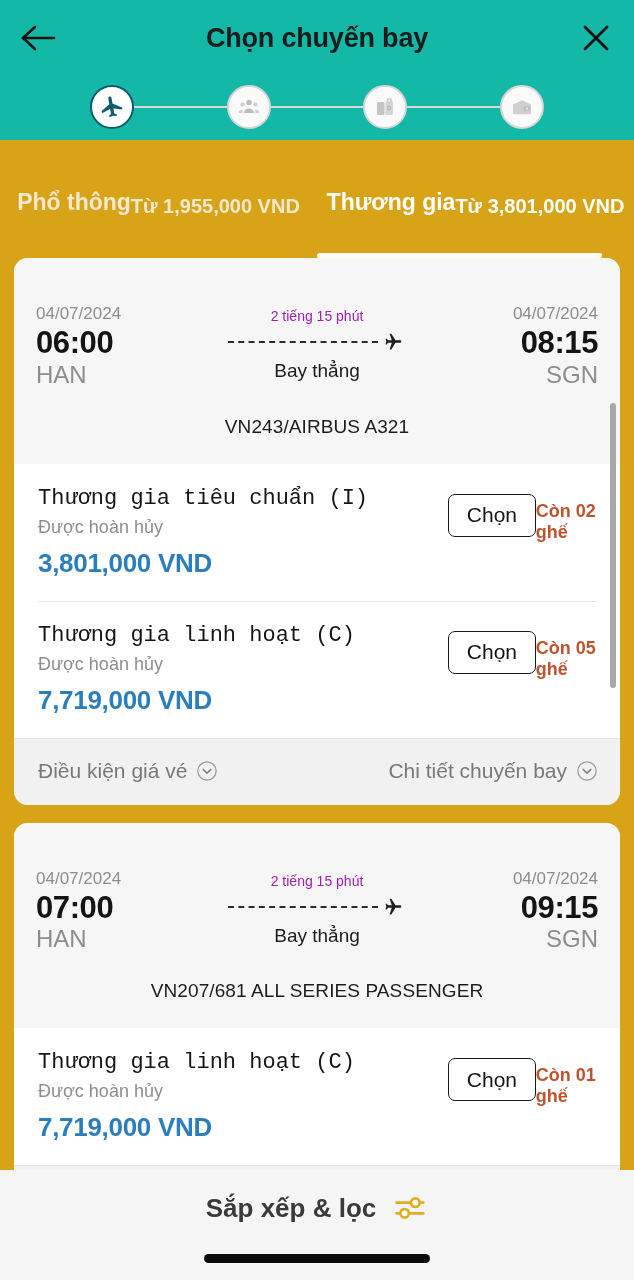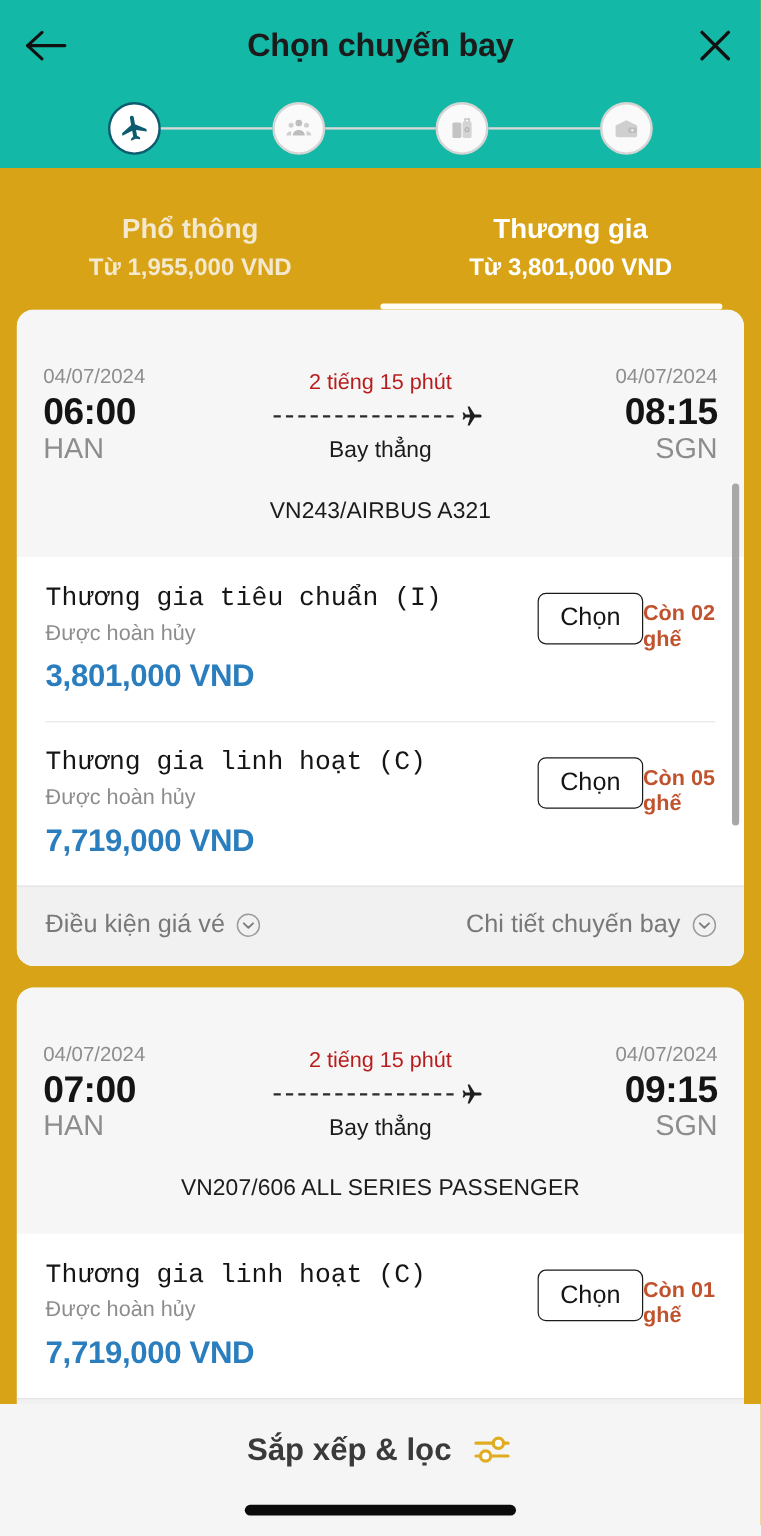--- a/index.html
+++ b/index.html
@@ -83,21 +83,21 @@
   
   .tabs {
     background: #d9a317;
     display: flex;
     height: 118px;
     position: relative;
   }
   .tab {
     flex: 1;
     display: flex;
-    flex-direction: column;
+    flex-direction: row;
     align-items: center;
     justify-content: center;
     padding-top: 14px;
     cursor: pointer;
     position: relative;
   }
   .tab-label {
     font-size: 23px;
     color: #f4e9cf;
     font-weight: bold;
@@ -169,22 +169,22 @@
     font-size: 24px;
     color: #8d8d8d;
     line-height: 1.2;
   }
   .middle {
     flex: 1;
     text-align: center;
     padding-top: 4px;
   }
   .duration {
-    font-size: 18px;
-    color: #b91c1c;
+    font-size: 14px;
+    color: #a21caf;
     margin-bottom: 8px;
   }
   .dash-row {
     display: flex;
     align-items: center;
     justify-content: center;
     margin-bottom: 8px;
   }
   .dash-line {
     flex: 1;
@@ -519,21 +519,21 @@
           <div class="direct">Bay thẳng</div>
         </div>
 
         <div class="endpoint right">
           <div class="ep-date">04/07/2024</div>
           <div class="ep-time">09:15</div>
           <div class="ep-code">SGN</div>
         </div>
       </div>
 
-      <div class="flight-no">VN207/606  ALL SERIES PASSENGER</div>
+      <div class="flight-no">VN207/681  ALL SERIES PASSENGER</div>
     </div>
 
     <div class="fare-list">
       <div class="fare-row">
         <div class="fare-left">
           <div class="fare-name">Thương gia linh hoạt (C)</div>
           <div class="fare-note">Được hoàn hủy</div>
           <div class="fare-price">7,719,000 VND</div>
         </div>
         <div class="fare-right">

